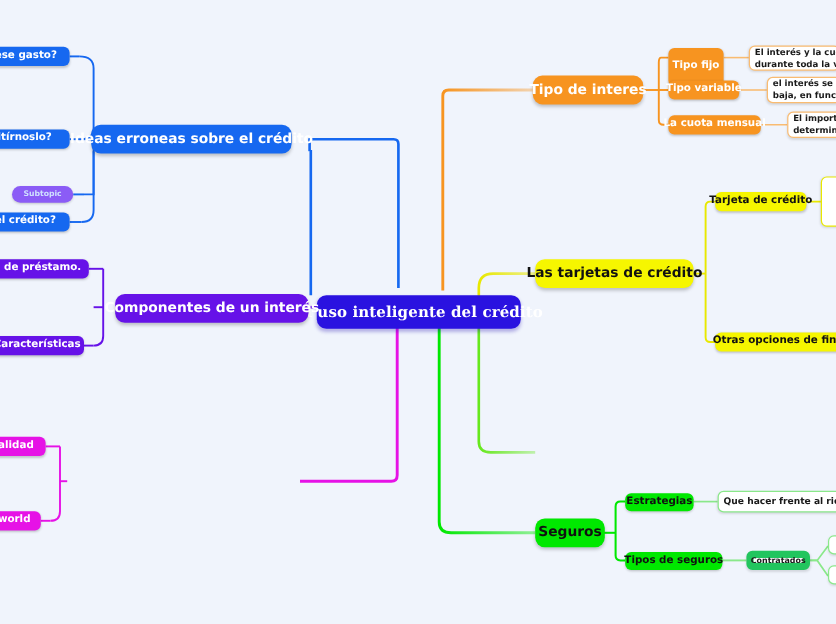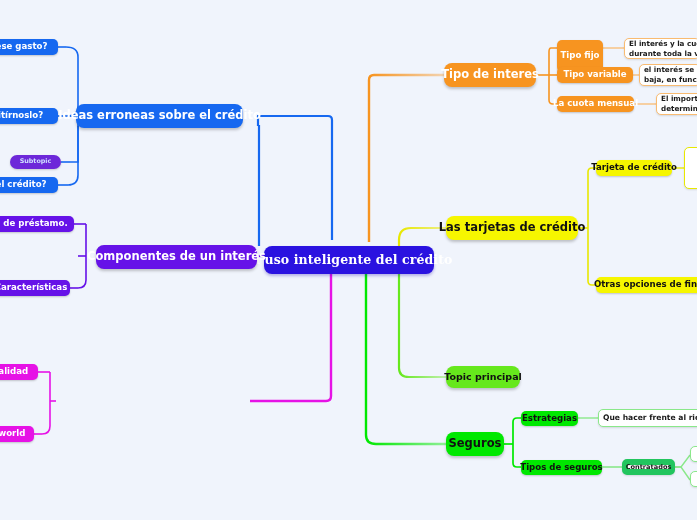--- a/index.html
+++ b/index.html
@@ -55,21 +55,21 @@
   }
   .s-blue   {background:#1668f0;color:#fff;}
   .s-purple {background:#6612e8;color:#fff;}
   .s-magenta{background:#e612e6;color:#fff;}
   .s-orange {background:#f79420;color:#fff;}
   .s-yellow {background:#f6f600;color:#111;}
   .s-green  {background:#00e800;color:#111;}
 
   .n-subtiny{
     font-size:6.4px;border-radius:9px;
-    background:#6d28d9;color:#cfe0ff;
+    background:#8b5cf6;color:#cfe0ff;
     box-shadow:0 1px 2px rgba(0,0,0,.18);
     font-weight:bold;
   }
 
   
   .n-note{
     background:#ffffff;
     font-size:7.2px;
     font-weight:bold;
     color:#1a1a1a;
@@ -196,39 +196,38 @@
 
   <div class="node n-sub s-magenta" style="left:-22px;top:426px;width:56px;height:16px;">al world</div>
 
   <div class="node n-main n-orange" style="left:444px;top:63px;width:92px;height:24px;">Tipo de interes</div>
 
   <div class="node n-sub s-orange" style="left:557px;top:40px;width:46px;height:32px;">Tipo fijo</div>
 
   <div class="node n-note note-orange" style="left:624px;top:38px;width:76px;height:21px;">El interés y la cuota
 durante toda la vida</div>
 
-  <div class="node n-sub s-orange" style="left:557px;top:67px;width:76px;height:16px;">Tipo variable</div>
+  <div class="node n-sub s-orange" style="left:557px;top:67px;width:59px;height:16px;">Tipo variable</div>
 
   <div class="node n-note note-orange" style="left:639px;top:64px;width:62px;height:22px;">el interés se re
 baja, en funció</div>
 
   <div class="node n-sub s-orange" style="left:557px;top:96px;width:77px;height:16px;">La cuota mensual</div>
 
   <div class="node n-note note-orange" style="left:656px;top:93px;width:50px;height:22px;">El importe
 determina</div>
 
   <div class="node n-main n-yellow" style="left:446px;top:216px;width:132px;height:24px;">Las tarjetas de crédito</div>
 
   <div class="node n-sub s-yellow" style="left:596px;top:160px;width:76px;height:16px;">Tarjeta de crédito</div>
 
   <div class="node n-note note-yellow" style="left:684px;top:147px;width:28px;height:42px;border:1.4px solid #e8e800;"></div>
 
   <div class="node n-sub s-yellow" style="left:596px;top:277px;width:116px;height:16px;">Otras opciones de financ</div>
 
-  <div class="node n-main n-green2" style="left:446px;top:366px;width:74px;height:22px;font-size:9.5px;">Topic principal</div>
 
   <div class="node n-main n-green" style="left:446px;top:432px;width:58px;height:24px;">Seguros</div>
 
   <div class="node n-sub s-green" style="left:521px;top:411px;width:57px;height:15px;">Estrategias</div>
 
   <div class="node n-note note-green" style="left:598px;top:409px;width:104px;height:18px;align-items:center;font-size:7.6px;">Que hacer frente al ries</div>
 
   <div class="node n-sub s-green" style="left:521px;top:460px;width:81px;height:15px;">Tipos de seguros</div>
 
   <div class="node n-note note-green-c" style="left:622px;top:459px;width:53px;height:16px;align-items:center;">Contratados</div>

